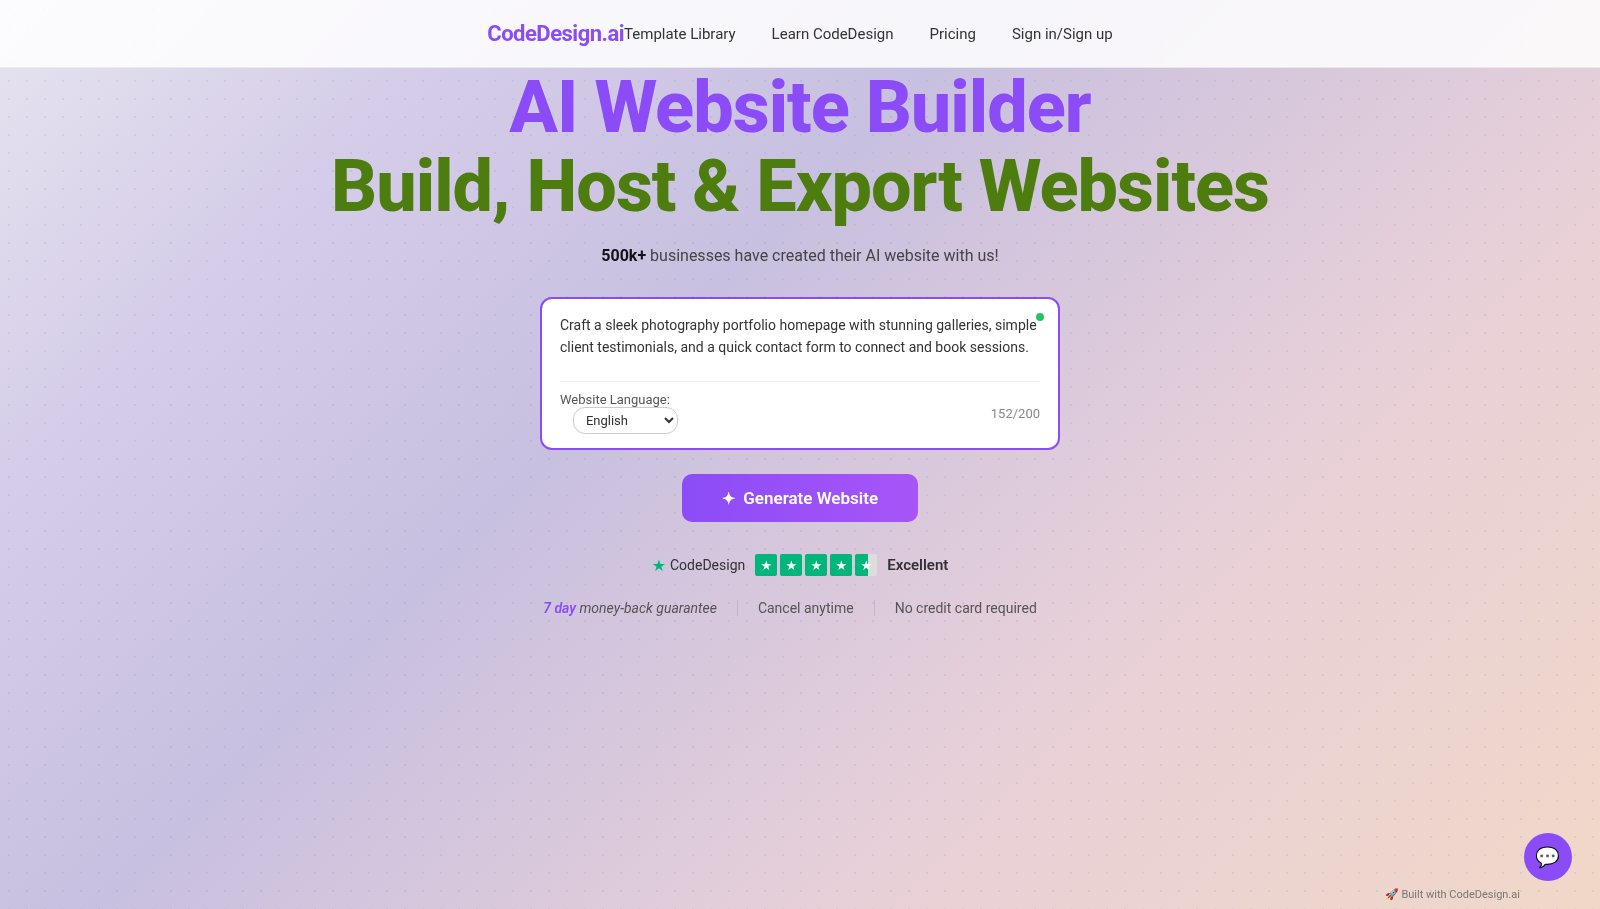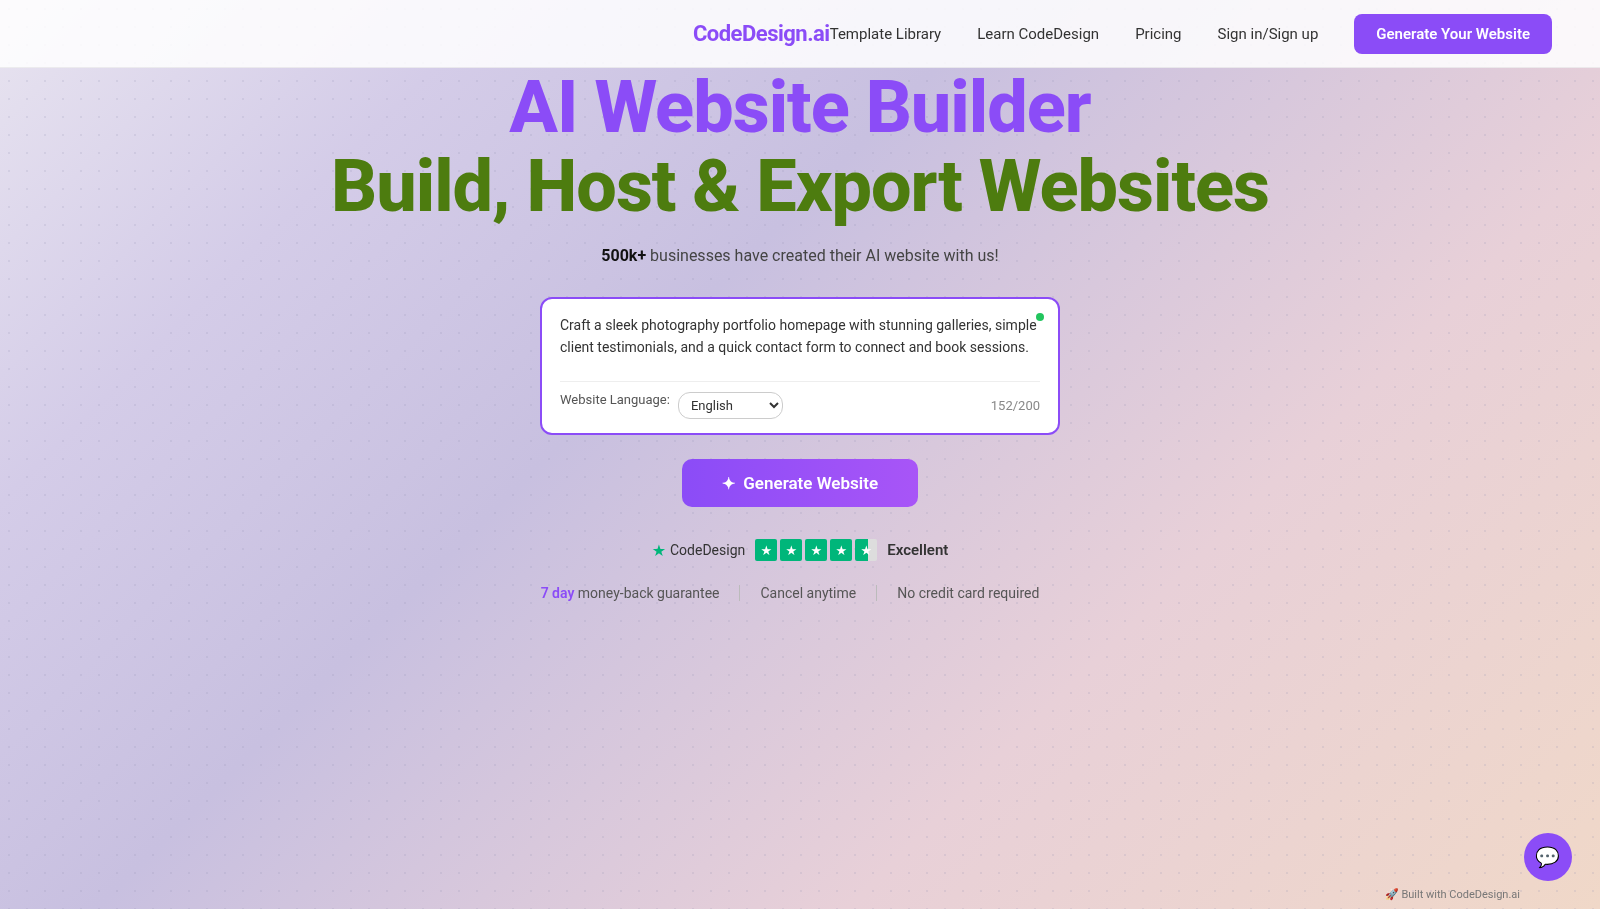--- a/index.html
+++ b/index.html
@@ -20,22 +20,22 @@
       background-image: radial-gradient(circle, #9090b0 1px, transparent 1px);
       background-size: 18px 18px;
       opacity: 0.18;
       pointer-events: none;
     }
 
     
     nav {
       display: flex;
       align-items: center;
-      justify-content: flex-end;
-      padding: 0 48px;
+      justify-content: center;
+      padding: 0 28px;
       height: 68px;
       background: rgba(255,255,255,0.85);
       border-bottom: 1px solid rgba(0,0,0,0.06);
       position: relative;
       z-index: 10;
     }
 
     .logo {
       font-size: 22px;
       font-weight: 700;
@@ -261,21 +261,21 @@
       align-items: center;
       gap: 0;
       font-size: 14px;
       color: #555;
     }
 
     .guarantee-item {
       padding: 0 20px;
     }
 
-    .guarantee-item:first-child { padding-left: 0; }
+    .guarantee-item:first-child { padding-left: 0; font-style: italic; }
 
     .guarantee-accent {
       color: #8b4cf7;
       font-weight: 600;
     }
 
     .divider {
       width: 1px;
       height: 16px;
       background: #bbb;
@@ -319,36 +319,35 @@
 
 <nav>
   <div class="logo">
     <span>CodeDesign</span><span style="color:#8b4cf7;">.ai</span>
   </div>
   <div class="nav-links">
     <a class="nav-link">Template Library</a>
     <a class="nav-link">Learn CodeDesign</a>
     <a class="nav-link">Pricing</a>
     <a class="nav-link">Sign in/Sign up</a>
-    <button class="nav-cta">Generate Your Website</button>
   </div>
 </nav>
 
 <main class="hero">
   <h1 class="hero-title-purple">AI Website Builder</h1>
   <h1 class="hero-title-black">Build, Host &amp; Export Websites</h1>
   <p class="hero-subtitle">
     <strong>500k+</strong><span> businesses have created their AI website with us!</span>
   </p>
 
   <div class="prompt-box">
     <div class="green-dot"></div>
     <textarea class="prompt-textarea" style="">Craft a sleek photography portfolio homepage with stunning galleries, simple client testimonials, and a quick contact form to connect and book sessions.</textarea>
     <div class="prompt-footer">
-      <div style="display:flex;align-items:flex-start;">
+      <div style="display:flex;align-items:flex-end;flex-direction:column;">
         <span class="language-label">Website Language:</span>
         <select class="language-select">
           <option>English</option>
           <option>Spanish</option>
           <option>French</option>
           <option>German</option>
           <option>Portuguese</option>
           <option>Italian</option>
           <option>Dutch</option>
           <option>Russian</option>

